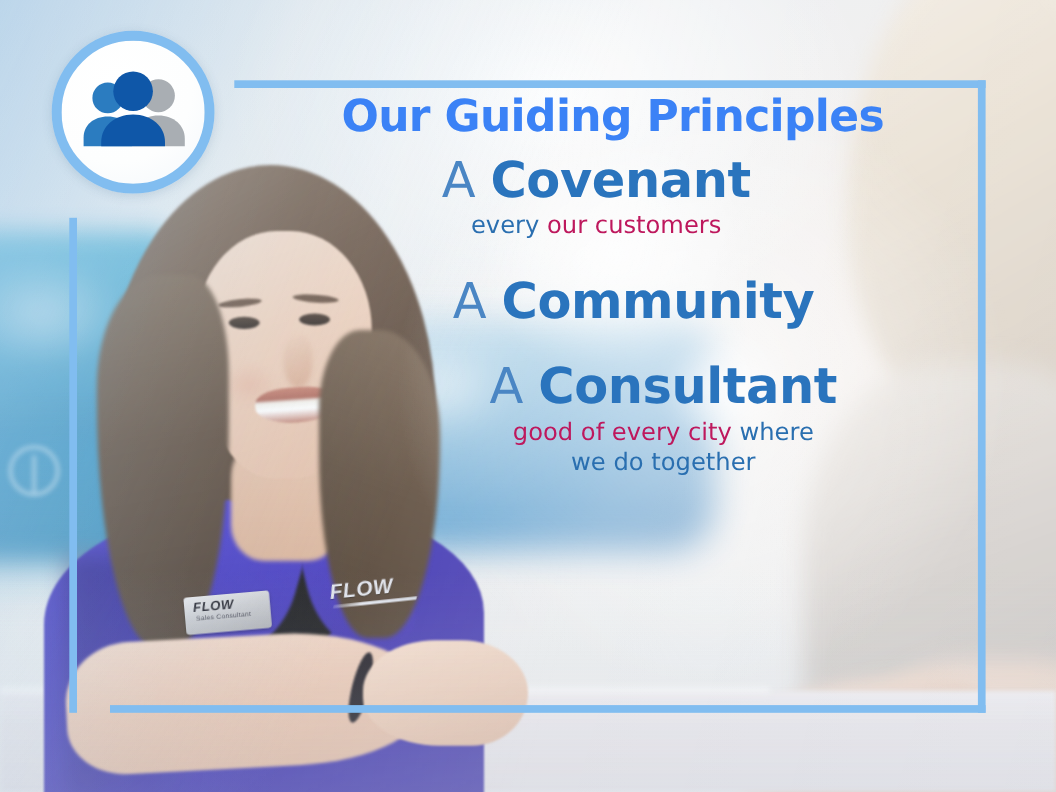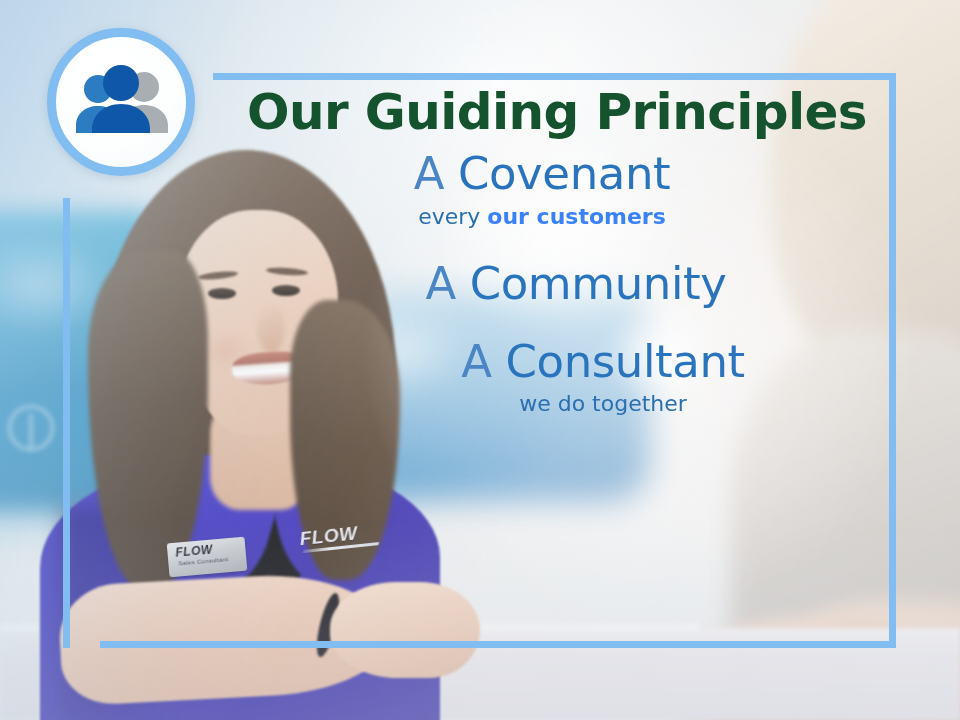--- a/index.html
+++ b/index.html
@@ -374,54 +374,54 @@
   .copy {
     position: absolute;
     left: 170px; top: 86px;
     width: 716px;
     text-align: center;
   }
 
   .headline {
     font-family: "DejaVu Sans", sans-serif;
     font-weight: 700;
-    font-size: 50px;
+    font-size: 40px;
     line-height: 1.04;
     letter-spacing: -0.6px;
-    color: #14532d;
+    color: #3b82f6;
     text-align: center;
     margin-left: 58px;
   }
 
   .block { margin-top: 14px; text-align: center; }
 
   .block .big {
     font-family: "DejaVu Sans", sans-serif;
     font-size: 45px;
     line-height: 1.06;
     letter-spacing: -0.4px;
     white-space: nowrap;
   }
   .block .big .art {
     font-weight: 400;
     color: #4a86c4;
   }
   .block .big .word {
-    font-weight: 400;
+    font-weight: 700;
     color: #2a74bd;
   }
   .block .sub {
     font-family: "DejaVu Sans", sans-serif;
     font-size: 22px;
     line-height: 1.24;
     color: #2a6fb0;
     font-weight: 400;
     margin-top: 5px;
   }
-  .block .sub b { font-weight: 700; color: #3b82f6; }
+  .block .sub b { font-weight: 400; color: #be185d; }
 
   
   #block-covenant   { margin-left: 28px;  margin-top: 12px; }
   #block-community  { margin-left: 96px;  margin-top: 30px; }
   #block-commitment { margin-left: 150px; margin-top: 30px; }
   #block-commitment .sub { margin-left: 0; }
 </style>
 </head>
 <body>
 
@@ -526,18 +526,19 @@
         <span class="word">Community</span>
       </div>
     </div>
 
     <div class="block" id="block-commitment">
       <div class="big">
         <span class="art">A</span>
         <span class="word">Consultant</span>
       </div>
       <div class="sub">
+          <div><b>good of every city</b><span> where</span></div>
           <div><span>we do together</span></div>
         </div>
     </div>
   </div>
 
 </div>
 
 </body></html>

